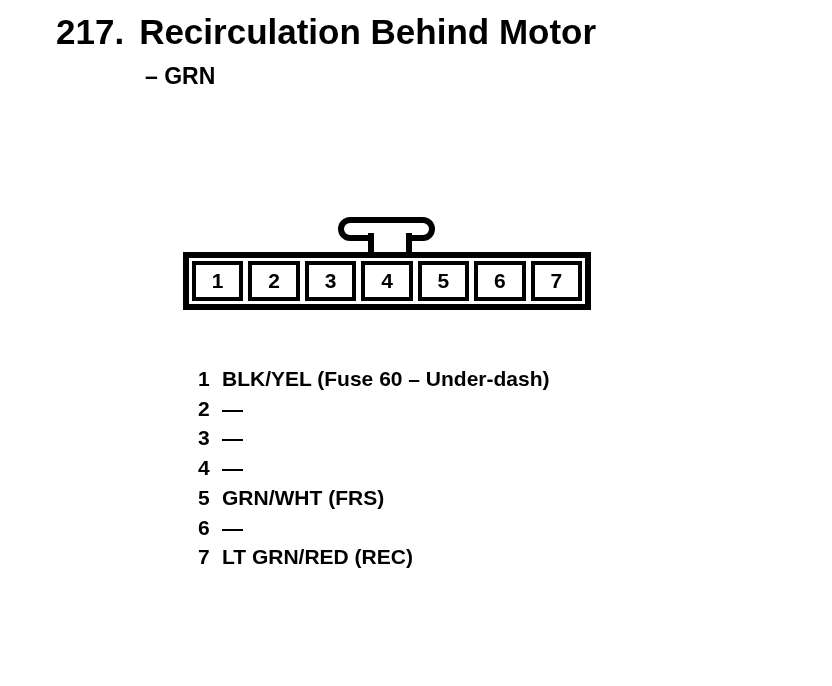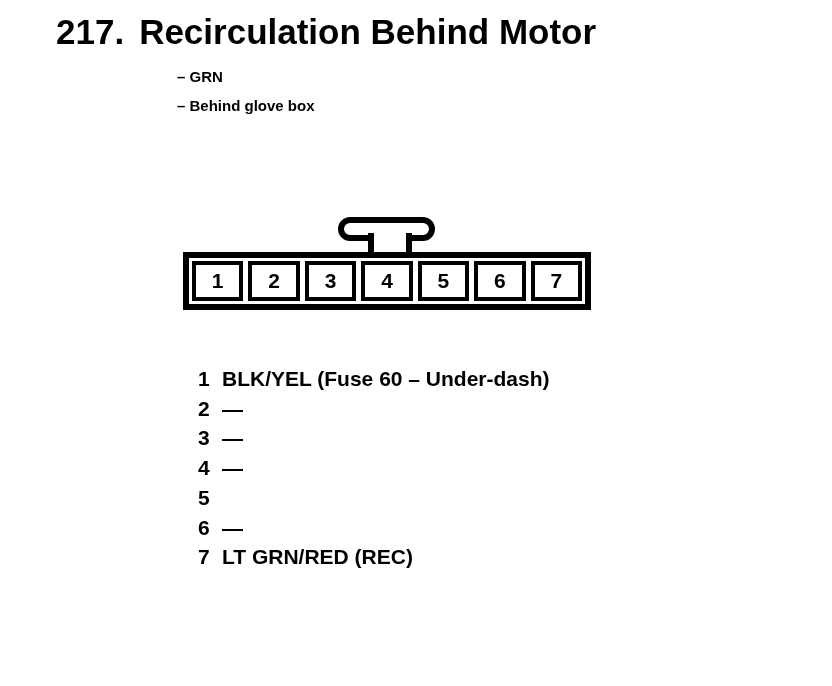--- a/index.html
+++ b/index.html
@@ -25,25 +25,24 @@
     line-height: 1;
     white-space: nowrap;
     align-items: flex-end;
   }
 
   
   .notes {
     position: absolute;
     left: 145px;
     top: 62px;
-    font-size: 15px;
+    font-size: 23px;
     font-weight: bold;
     line-height: 29px;
     white-space: nowrap;
-    margin-left: 32px;
   }
 
   
   .tab-pill {
     position: absolute;
     left: 338px;
     top: 217px;
     width: 97px;
     height: 24px;
     box-sizing: border-box;
@@ -107,21 +106,20 @@
 
 <div class="canvas">
 
   <div class="heading">
     <span>217.</span>
     <span>Recirculation Behind Motor</span>
   </div>
 
   <div class="notes">
     <div>– GRN</div>
-    <div>– Behind glove box</div>
   </div>
 
   <div>
     <div class="tab-pill"></div>
     <div class="tab-stem"></div>
     <div class="conn-box">
       <div class="conn-cell">
           <span>1</span>
         </div>
       <div class="conn-cell">
@@ -157,20 +155,21 @@
     <div class="pin-row">
       <span class="pin-num">3</span>
       <span class="pin-label">—</span>
     </div>
     <div class="pin-row">
       <span class="pin-num">4</span>
       <span class="pin-label">—</span>
     </div>
     <div class="pin-row">
       <span class="pin-num">5</span>
+      <span class="pin-label">GRN/WHT (FRS)</span>
     </div>
     <div class="pin-row">
       <span class="pin-num">6</span>
       <span class="pin-label">—</span>
     </div>
     <div class="pin-row">
       <span class="pin-num">7</span>
       <span class="pin-label">LT GRN/RED (REC)</span>
     </div>
   </div>

